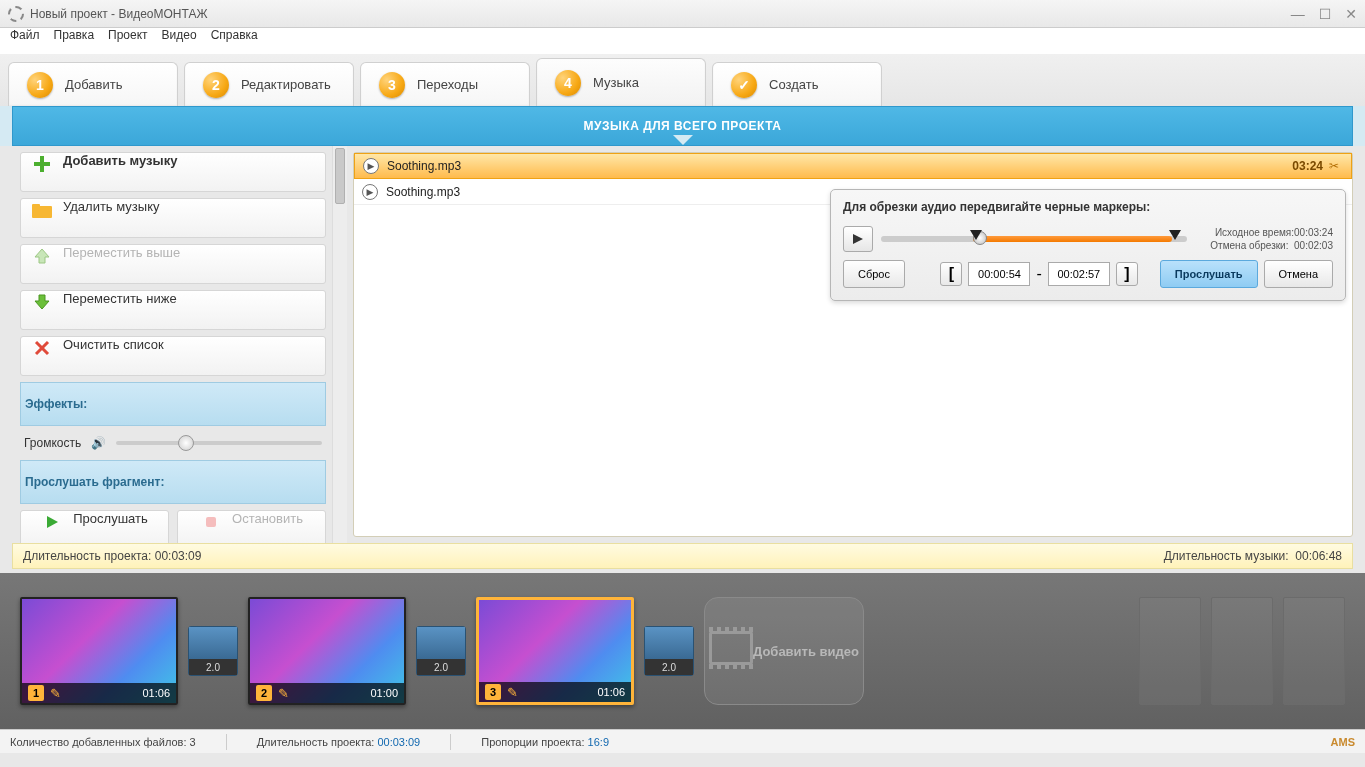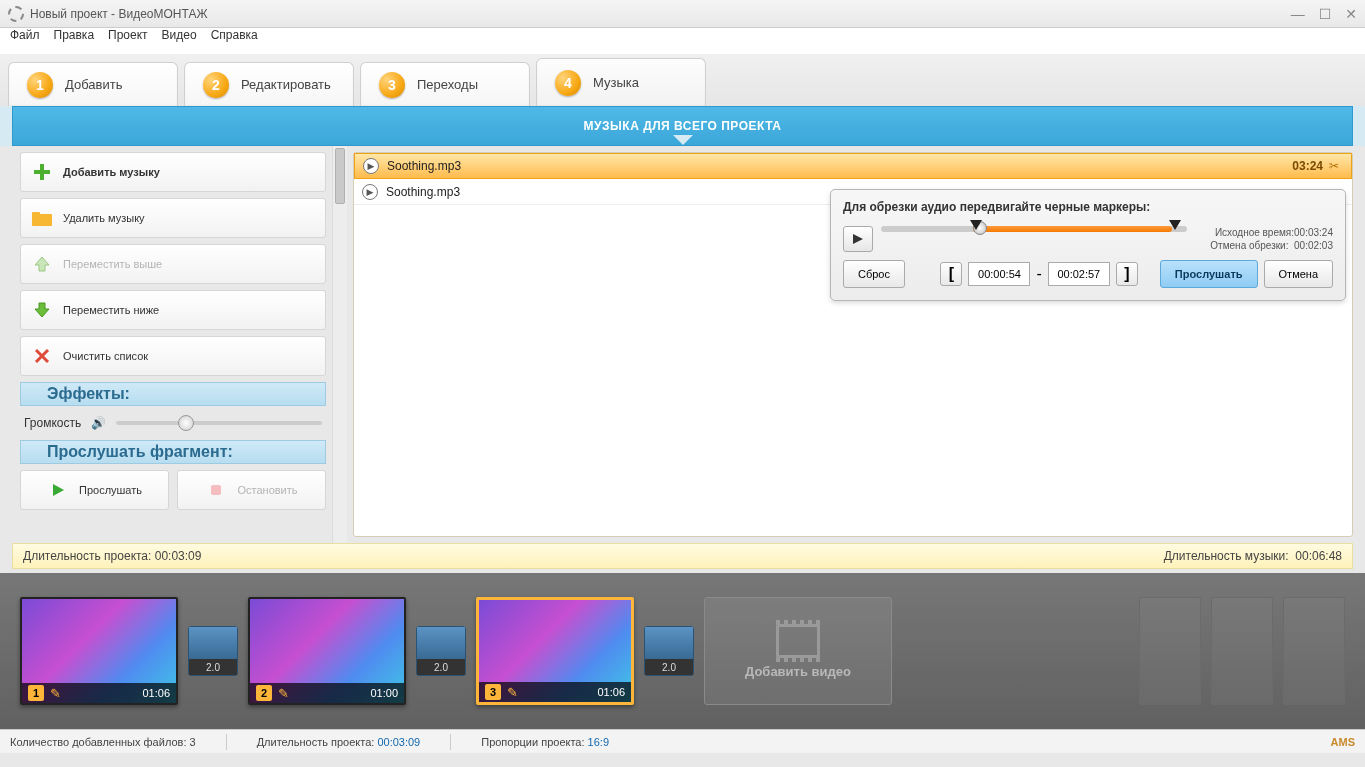--- a/index.html
+++ b/index.html
@@ -28,25 +28,25 @@
 .banner { height: 40px; background: linear-gradient(#4fb8e6,#3ba7d9); color: #fff; display: flex; align-items: center; justify-content: center; font-size: 12px; font-weight: bold; letter-spacing: 0.5px; border: 1px solid #2f98cc; position: relative; margin: 0 12px; }
 .banner::after { content: ""; position: absolute; bottom: -10px; left: 50%; margin-left: -10px; border: 10px solid transparent; border-top-color: #d5eaf3; }
 .banner-wrap { background: #d5eaf3; padding: 0; }
 
 
 .main { display: flex; height: 397px; margin: 0 12px; }
 
 
 .sidebar { width: 335px; display: flex; position: relative; }
 .sidelist { width: 320px; padding: 6px 6px 6px 8px; overflow: hidden; }
-.sidebtn { height: 40px; border: 1px solid #d6d6d6; border-radius: 3px; background: linear-gradient(#fff,#f2f2f2); display: flex; align-items: center; padding: 0 10px; margin-bottom: 6px; cursor: pointer; font-size: 11px; color: #333; }
+.sidebtn { height: 40px; border: 1px solid #d6d6d6; border-radius: 3px; background: linear-gradient(#fff,#f2f2f2); display: flex; align-items: flex-start; padding: 0 10px; margin-bottom: 6px; cursor: pointer; font-size: 13px; color: #333; }
 .sidebtn.disabled { color: #b4b4b4; }
 .sidebtn.bold { font-weight: bold; }
 .sidebtn .ic { width: 22px; height: 22px; margin-right: 10px; display: inline-flex; align-items: center; justify-content: center; }
-.sec-head { height: 24px; background: linear-gradient(#cfe9f7,#b7ddf0); border: 1px solid #9fcbe2; display: flex; align-items: center; padding: 0 26px; font-size: 16px; font-weight: bold; color: #2a6b8f; margin-bottom: 6px; }
+.sec-head { height: 44px; background: linear-gradient(#cfe9f7,#b7ddf0); border: 1px solid #9fcbe2; display: flex; align-items: center; padding: 0 4px; font-size: 12px; font-weight: bold; color: #2a6b8f; margin-bottom: 6px; }
 .chkrow { display: flex; align-items: center; font-size: 12px; color: #333; padding: 4px 4px 8px 4px; gap: 6px; }
 .volrow { display: flex; align-items: center; gap: 10px; padding: 4px 4px 10px 4px; font-size: 12px; color: #333; }
 .slider { flex: 1; height: 4px; background: #ccc; border-radius: 2px; position: relative; }
 .slider .knob { position: absolute; top: -6px; width: 16px; height: 16px; border-radius: 50%; background: radial-gradient(#fff,#ccc); border: 1px solid #999; }
 .btnrow { display: flex; gap: 8px; }
 .btnrow .sidebtn { flex: 1; justify-content: center; }
 .scrolltrack { width: 15px; background: #ededed; border-left: 1px solid #ddd; position: relative; }
 .scrollthumb { position: absolute; left: 2px; right: 2px; top: 2px; height: 56px; background: #c9c9c9; border: 1px solid #b0b0b0; border-radius: 2px; }
 
 
@@ -54,21 +54,21 @@
 .trackrow { height: 26px; display: flex; align-items: center; padding: 0 8px; font-size: 12px; border-bottom: 1px solid #eee; }
 .trackrow.sel { background: linear-gradient(#ffe7a8,#ffbb4d); border: 1px solid #efa215; }
 .trackrow .play { width: 16px; height: 16px; border: 1px solid #777; border-radius: 50%; display: flex; align-items: center; justify-content: center; margin-right: 8px; font-size: 9px; color: #555; background: #fff; cursor: pointer; }
 .trackrow .name { flex: 1; color: #222; }
 .trackrow .dur { color: #7a4a00; font-weight: bold; margin-right: 6px; }
 .trackrow .scis { width: 14px; height: 14px; color: #b06a00; font-size: 12px; }
 
 
 .popup { position: absolute; right: 6px; top: 36px; width: 516px; background: linear-gradient(#f7f7f7,#ececec); border: 1px solid #b6b6b6; border-radius: 5px; padding: 10px 12px 12px 12px; box-shadow: 0 2px 5px rgba(0,0,0,0.15); }
 .popup .hint { font-size: 12px; font-weight: bold; color: #333; margin-bottom: 12px; }
-.popup .sliderrow { display: flex; align-items: flex-start; gap: 8px; margin-bottom: 0; }
+.popup .sliderrow { display: flex; align-items: center; gap: 8px; margin-bottom: 0; }
 .popup .pbtn { width: 30px; height: 26px; border: 1px solid #aaa; border-radius: 3px; background: linear-gradient(#fff,#e6e6e6); display: flex; align-items: center; justify-content: center; cursor: pointer; }
 .popup .range { flex: 1; height: 6px; background: #ccc; border-radius: 3px; position: relative; }
 .popup .range .fill { position: absolute; left: 30%; right: 5%; top: 0; bottom: 0; background: linear-gradient(#ff9a3c,#f47a00); border-radius: 3px; }
 .popup .range .mk { position: absolute; top: -6px; width: 0; height: 0; border-left: 6px solid transparent; border-right: 6px solid transparent; border-top: 10px solid #222; }
 .popup .range .ball { position: absolute; top: -5px; width: 14px; height: 14px; border-radius: 50%; background: radial-gradient(#fff,#bbb); border: 1px solid #888; }
 .popup .meta { font-size: 10px; color: #555; text-align: right; line-height: 1.3; width: 138px; }
 .popup .ctrlrow { display: flex; gap: 6px; align-items: center; margin-top: 8px; }
 .popup .btn { height: 28px; padding: 0 14px; border: 1px solid #aaa; border-radius: 3px; background: linear-gradient(#fff,#e8e8e8); font-size: 11px; cursor: pointer; display: flex; align-items: center; }
 .popup .btn.primary { background: linear-gradient(#b9e1fb,#8fccf3); border-color: #5ba9dd; color: #0a3a5e; font-weight: bold; }
 .popup .timein { width: 62px; height: 24px; border: 1px solid #aaa; background: #fff; font-size: 11px; text-align: center; }
@@ -81,21 +81,21 @@
 
 .timeline { height: 156px; background: linear-gradient(#777,#616161); margin: 0 0 0 0; display: flex; align-items: center; padding: 0 20px; gap: 10px; overflow: hidden; }
 .clip { width: 158px; height: 108px; border: 2px solid #222; border-radius: 2px; background: linear-gradient(135deg,#7b4bd6 0%, #c64fd0 40%, #4f8cf0 70%, #3fc7e6 100%); position: relative; box-shadow: 0 2px 4px rgba(0,0,0,0.4); }
 .clip.sel { border: 3px solid #ffb43a; }
 .clip .bar { position: absolute; left: 0; right: 0; bottom: 0; height: 20px; background: rgba(0,0,0,0.7); display: flex; align-items: center; padding: 0 6px; color: #fff; font-size: 11px; }
 .clip .bar .n { background: #ffb43a; color: #000; width: 16px; height: 16px; display: flex; align-items: center; justify-content: center; border-radius: 2px; font-weight: bold; margin-right: 6px; }
 .clip .bar .pen { color: #ffb43a; margin-right: auto; font-size: 13px; }
 .trans { width: 50px; height: 50px; background: #4d7a9e; border: 1px solid #2a5273; border-radius: 3px; position: relative; display: flex; flex-direction: column; }
 .trans .pic { flex: 1; background: linear-gradient(#5a93c4,#3a6a94); }
 .trans .lab { height: 16px; background: #333; color: #ddd; font-size: 10px; display: flex; align-items: center; justify-content: center; }
-.addvid { width: 188px; height: 108px; background: rgba(255,255,255,0.07); border: 1px solid #8a8a8a; border-radius: 3px; display: flex; flex-direction: column; align-items: center; justify-content: center; color: #b8b8b8; cursor: pointer; }
+.addvid { width: 160px; height: 108px; background: rgba(255,255,255,0.07); border: 1px solid #8a8a8a; border-radius: 14px; display: flex; flex-direction: row; align-items: center; justify-content: center; color: #b8b8b8; cursor: pointer; }
 .addvid .film { width: 44px; height: 34px; border: 3px solid #9a9a9a; border-radius: 3px; margin-bottom: 6px; position: relative; }
 .addvid .film::before, .addvid .film::after { content:""; position: absolute; left:-3px; right:-3px; height:5px; background: repeating-linear-gradient(90deg,#9a9a9a 0 4px, transparent 4px 8px); }
 .addvid .film::before { top:-7px; } .addvid .film::after { bottom:-7px; }
 .addvid .txt { font-size: 13px; font-weight: bold; }
 .ghost { width: 62px; height: 108px; background: rgba(255,255,255,0.04); border: 1px solid #6b6b6b; border-radius: 2px; }
 .tl-spacer { flex: 1; }
 
 
 .footer { height: 24px; background: #f3f3f3; border-top: 1px solid #ccc; display: flex; align-items: center; padding: 0 10px; font-size: 11px; color: #444; gap: 30px; }
 .footer .sep { width: 1px; height: 16px; background: #ccc; }
@@ -133,20 +133,24 @@
     <div class="num">2</div>
     <div class="label">Редактировать</div>
   </div>
   <div class="tab">
     <div class="num">3</div>
     <div class="label">Переходы</div>
   </div>
   <div class="tab active">
     <div class="num">4</div>
     <div class="label">Музыка</div>
+  </div>
+  <div class="tab">
+    <div class="num check"></div>
+    <div class="label">Создать</div>
   </div>
 </div>
 
 <div class="banner-wrap">
   <div class="banner">МУЗЫКА ДЛЯ ВСЕГО ПРОЕКТА</div>
 </div>
 
 <div class="main">
   <div class="sidebar">
     <div class="sidelist">

